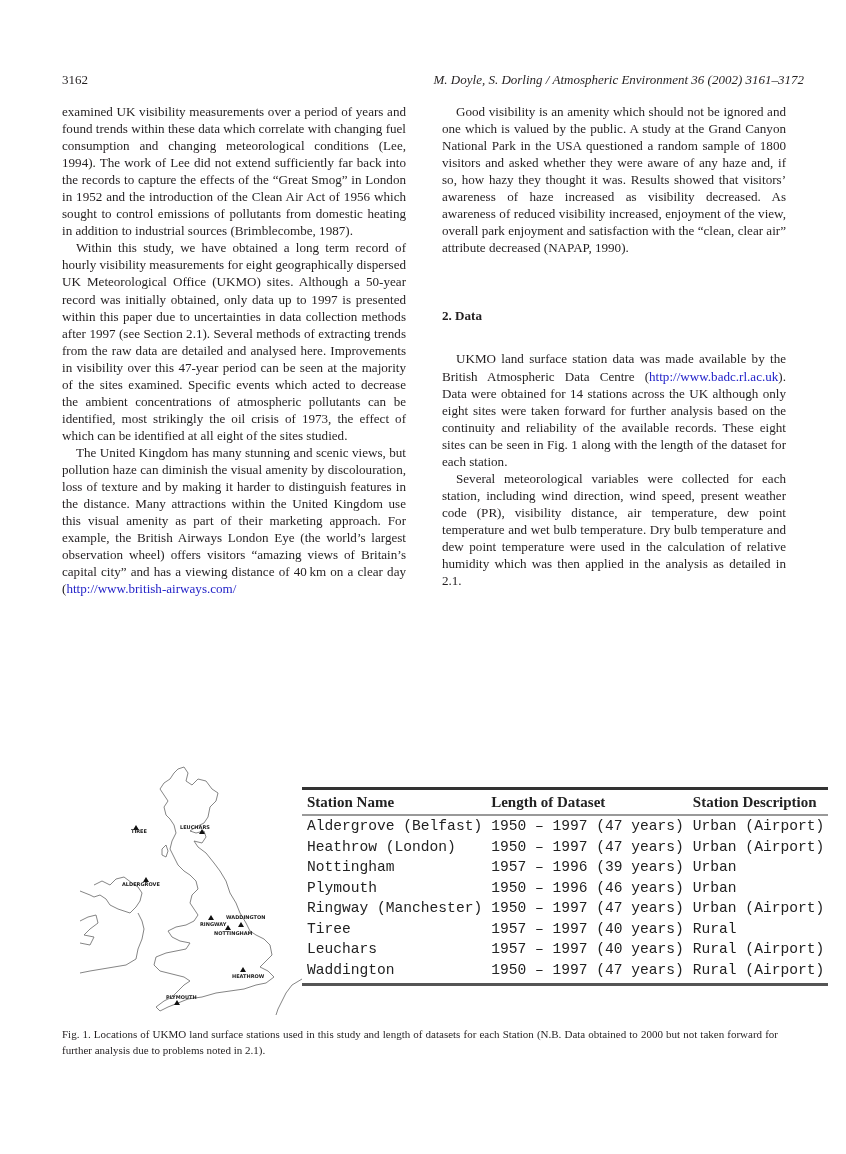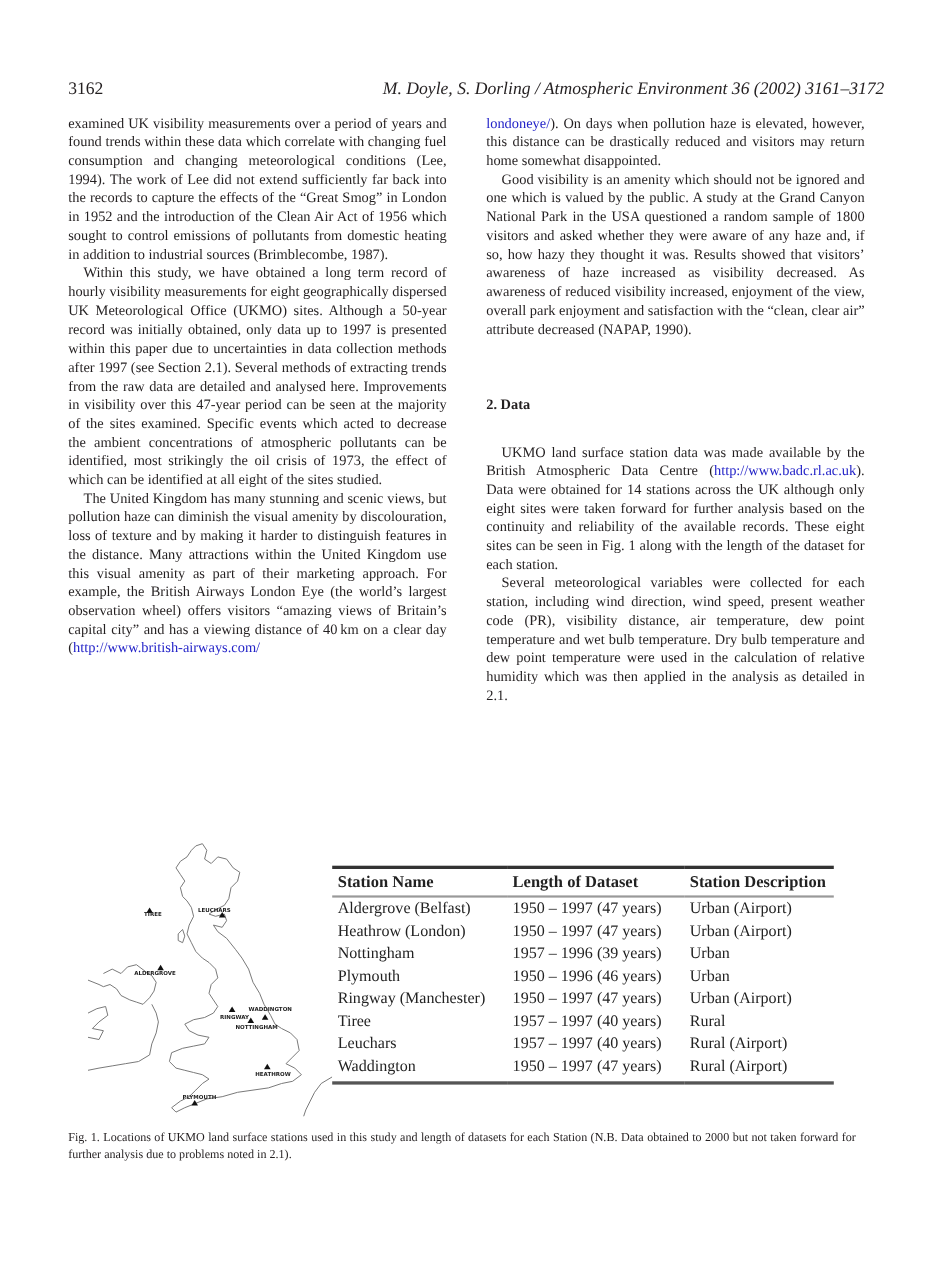--- a/index.html
+++ b/index.html
@@ -1,18 +1,18 @@
 <!DOCTYPE html>
 <html><head>
 <meta charset="utf-8">
 <style>
   html, body { margin: 0; padding: 0; background: #ffffff; }
   body { width: 846px; height: 1154px; position: relative; overflow: hidden;
          font-family: "Liberation Serif", serif; color: #231f20; }
-  .header { position: absolute; top: 72px; left: 62px; width: 742px; height: 20px; font-size: 16px; }
+  .header { position: absolute; top: 72px; left: 62px; width: 742px; height: 20px; font-size: 13px; }
   .header .pnum { position: absolute; left: 0; top: 0; }
   .header .running { position: absolute; left: 0; right: 0; top: 0; text-align: right; font-style: italic; padding-left: 18px; }
   .col { position: absolute; top: 103px; width: 344px; font-size: 13.1px; line-height: 17.05px; text-align: justify; }
   .col.left { left: 62px; }
   .col.right { left: 442px; }
   .col p { margin: 0; text-indent: 14px; hyphens: manual; }
   .col p.noindent { text-indent: 0; }
   .link { color: #2323c8; }
   .section-head { font-weight: bold; margin: 51px 0 26px 0 !important; text-indent: 0 !important; }
 
@@ -20,42 +20,41 @@
   .map { position: absolute; left: 0; top: 0; width: 222px; height: 270px; }
   .map svg { width: 222px; height: 270px; }
   .station-label { font-family: "DejaVu Sans", sans-serif; font-size: 5px; font-weight: bold; fill: #222; }
 
   .fig-table { position: absolute; left: 222px; top: 42px; width: 456px; border-collapse: collapse;
                font-family: "Liberation Serif", serif; font-size: 14.6px; color: #222; }
   .fig-table thead tr { border-top: 3px solid #333; border-bottom: 2px solid #999; margin-top: 11px; }
   .fig-table tbody tr:last-child td { padding-bottom: 4px; }
   .fig-table tbody { border-bottom: 3px solid #555; }
   .fig-table th { font-weight: bold; text-align: left; padding: 4px 4px 3px 5px; font-size: 15px; }
-  .fig-table td { padding: 1px 4px 1px 5px; line-height: 18.5px; white-space: nowrap; }
+  .fig-table td { padding: 1px 4px 1px 5px; line-height: 18.5px; white-space: nowrap; font-family: Liberation Mono, monospace; }
   .fig-table th:nth-child(1), .fig-table td:nth-child(1) { width: 150px; }
   .fig-table th:nth-child(2), .fig-table td:nth-child(2) { width: 152px; }
 
   .caption { position: absolute; top: 1026px; left: 62px; width: 716px; font-size: 11px; line-height: 16px; text-align: justify; }
 </style>
 </head>
 <body>
 
 <div class="header">
   <span class="pnum">3162</span>
   <span class="running">M. Doyle, S. Dorling / Atmospheric Environment 36 (2002) 3161–3172</span>
 </div>
 
 <div class="col left">
   <p class="noindent">examined UK visibility measurements over a period of years and found trends within these data which correlate with changing fuel consumption and changing meteor­ological conditions (Lee, 1994). The work of Lee did not extend sufficiently far back into the records to capture the effects of the “Great Smog” in London in 1952 and the introduction of the Clean Air Act of 1956 which sought to control emissions of pollutants from domestic heating in addition to industrial sources (Brimblecombe, 1987).</p>
   <p>Within this study, we have obtained a long term record of hourly visibility measurements for eight geographically dispersed UK Meteorological Office (UKMO) sites. Although a 50-year record was initially obtained, only data up to 1997 is presented within this paper due to uncertainties in data collection methods after 1997 (see Section 2.1). Several methods of extracting trends from the raw data are detailed and analysed here. Improvements in visibility over this 47-year period can be seen at the majority of the sites examined. Specific events which acted to decrease the ambient concentrations of atmospheric pollutants can be identified, most strikingly the oil crisis of 1973, the effect of which can be identified at all eight of the sites studied.</p>
   <p><span>The United Kingdom has many stunning and scenic views, but pollution haze can diminish the visual amenity by discolouration, loss of texture and by making it harder to distinguish features in the distance. Many attractions within the United Kingdom use this visual amenity as part of their marketing approach. For example, the British Airways London Eye (the world’s largest observation wheel) offers visitors “amazing views of Britain’s capital city” and has a viewing distance of 40 km on a clear day (</span><span class="link">http://www.british-airways.com/</span></p>
 </div>
 
 <div class="col right">
-  <p class="noindent"><span class="link">londoneye/</span><span>). On days when pollution haze is elevated, however, this distance can be drastically reduced and visitors may return home somewhat disappointed.</span></p>
   <p>Good visibility is an amenity which should not be ignored and one which is valued by the public. A study at the Grand Canyon National Park in the USA questioned a random sample of 1800 visitors and asked whether they were aware of any haze and, if so, how hazy they thought it was. Results showed that visitors’ awareness of haze increased as visibility decreased. As awareness of reduced visibility increased, enjoyment of the view, overall park enjoyment and satisfaction with the “clean, clear air” attribute decreased (NAPAP, 1990).</p>
   <p class="section-head">2.  Data</p>
   <p><span>UKMO land surface station data was made available by the British Atmospheric Data Centre (</span><span class="link">http://www.badc.rl.ac.uk</span><span>). Data were obtained for 14 stations across the UK although only eight sites were taken forward for further analysis based on the continuity and reliability of the available records. These eight sites can be seen in Fig. 1 along with the length of the dataset for each station.</span></p>
   <p>Several meteorological variables were collected for each station, including wind direction, wind speed, present weather code (PR), visibility distance, air temperature, dew point temperature and wet bulb temperature. Dry bulb temperature and dew point temperature were used in the calculation of relative humidity which was then applied in the analysis as detailed in 2.1.</p>
 </div>
 
 <div class="figure">
   <div class="map">
     <svg viewBox="0 0 222 270">
       <g fill="none" stroke="#777" stroke-width="0.9">

